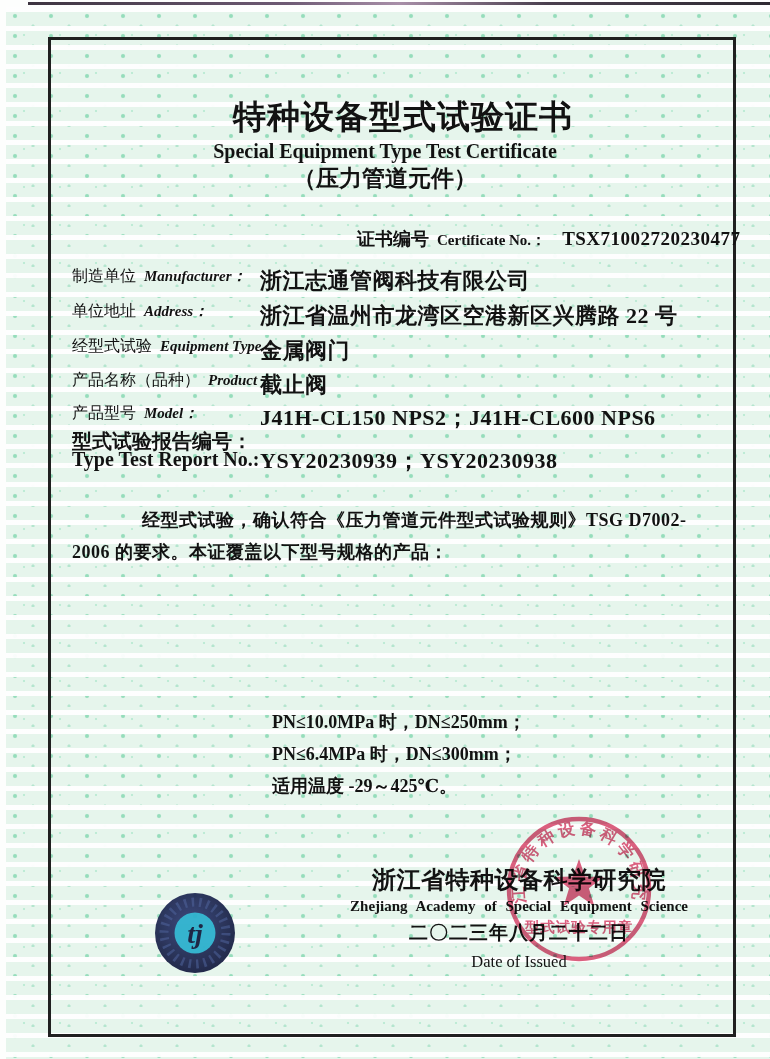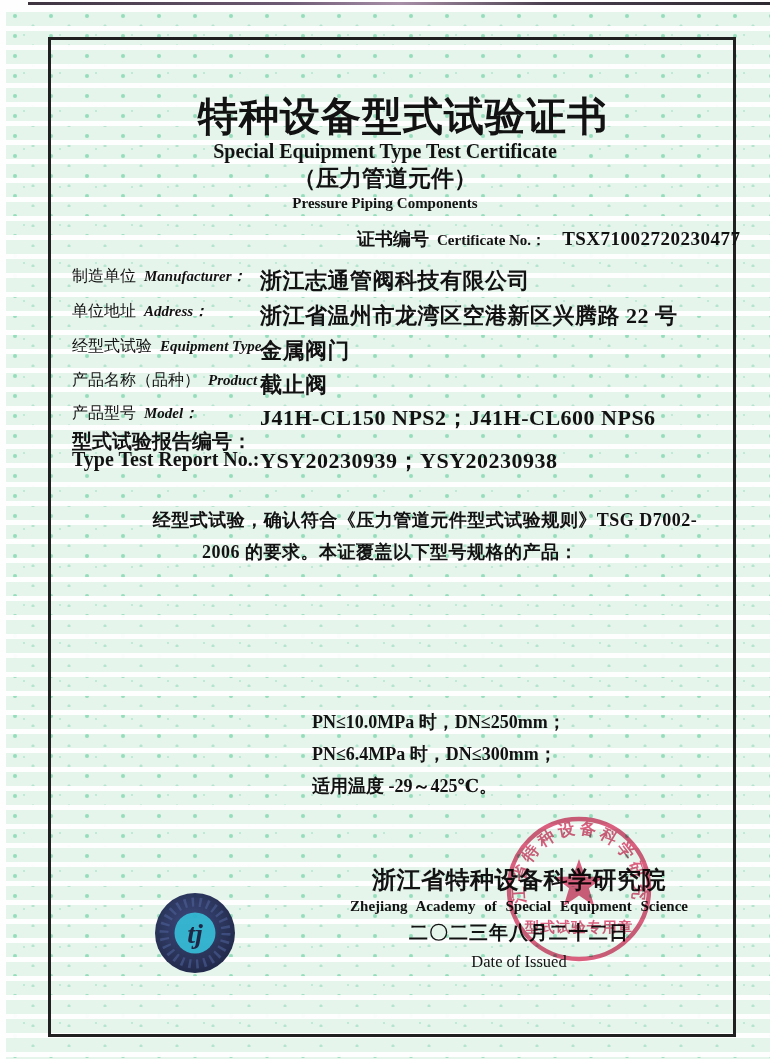--- a/index.html
+++ b/index.html
@@ -23,45 +23,45 @@
   .scan-edge{
     position:absolute;left:28px;top:2px;width:742px;height:3px;
     background:linear-gradient(90deg,#3d3440 0%,#6e5a74 35%,#a88fa8 50%,#4a3f4e 70%,#2e2a32 100%);
   }
   .border-frame{
     position:absolute;left:48px;top:37px;width:688px;height:1000px;
     box-sizing:border-box;border:3px solid #202020;
   }
   
   .title-block{position:absolute;left:0;top:98px;width:100%;text-align:center;}
-  .title-cn{font-size:40px;font-weight:bold;letter-spacing:1px;line-height:38px;padding-left:36px;}
+  .title-cn{font-size:33px;font-weight:bold;letter-spacing:1px;line-height:38px;padding-left:36px;}
   .title-en{font-size:20px;font-weight:bold;margin-top:4px;line-height:22px;}
   .sub-cn{font-size:23px;font-weight:bold;margin-top:4px;line-height:26px;}
   .sub-en{font-size:15px;font-weight:bold;margin-top:3px;line-height:17px;}
   
   .certno-row{position:absolute;left:357px;top:227px;white-space:nowrap;}
   .certno-cn{font-size:18px;font-weight:bold;}
   .certno-en{font-size:15px;font-weight:bold;margin-left:4px;}
   .certno-val{font-size:19px;font-weight:bold;letter-spacing:.5px;margin-left:12px;}
   
   .fields{position:absolute;left:72px;top:262px;width:650px;}
   .field-row{position:absolute;left:0;white-space:nowrap;}
   .field-row .lab-cn{font-size:16px;font-weight:normal;}
   .field-row .lab-en{font-size:15px;font-weight:bold;margin-left:4px;font-style:italic;}
   .field-row .val{position:absolute;left:188px;top:0;font-size:22px;font-weight:bold;letter-spacing:.5px;}
   .row1{top:4px;} .row2{top:39px;} .row3{top:74px;} .row4{top:108px;} .row5{top:141px;}
   .row6{top:170px;height:44px;}
   .row6 .lab-stack{display:inline-block;font-size:20px;font-weight:bold;line-height:18px;}
   .row6 .val{top:14px;}
   
   .body-block{position:absolute;left:72px;top:504px;width:636px;}
-  .par-cn{margin:0;font-size:18px;font-weight:bold;line-height:32px;text-indent:70px;letter-spacing:.5px;text-align:center;}
+  .par-cn{margin:0;font-size:18px;font-weight:bold;line-height:32px;text-indent:70px;letter-spacing:.5px;}
   .par-en{margin:12px 0 0 0;font-size:17px;font-weight:bold;line-height:33px;text-align:justify;}
   .specs{position:absolute;left:272px;top:706px;font-size:18px;font-weight:bold;line-height:32px;}
-  .specs div{white-space:nowrap;margin-left:40px;}
+  .specs div{white-space:nowrap;}
   
   .footer{position:absolute;left:319px;top:866px;width:400px;text-align:center;}
   .issuer-cn{font-size:24px;font-weight:bold;letter-spacing:.5px;line-height:28px;}
   .issuer-en{font-size:15px;font-weight:bold;word-spacing:5px;margin-top:3px;line-height:18px;}
   .date-cn{font-size:19px;font-weight:bold;letter-spacing:1px;margin-top:6px;line-height:23px;}
   .date-label{font-size:16.5px;font-weight:normal;margin-top:8px;line-height:19px;}
   
   .red-seal{position:absolute;left:503px;top:813px;width:152px;height:152px;mix-blend-mode:multiply;opacity:.88;}
   .blue-seal{position:absolute;left:153px;top:891px;width:84px;height:84px;opacity:.95;}
 </style>
@@ -71,21 +71,20 @@
 <div class="page">
 
   <div class="security-pattern"></div>
   <div class="scan-edge"></div>
   <div class="border-frame"></div>
 
   <div class="title-block">
     <div class="title-cn">特种设备型式试验证书</div>
     <div class="title-en">Special Equipment Type Test Certificate</div>
     <div class="sub-cn">（压力管道元件）</div>
-    <div class="sub-en">Pressure Piping Components</div>
   </div>
 
   <div class="certno-row">
     <span class="certno-cn">证书编号</span>
     <span class="certno-en">Certificate No.：</span>
     <span class="certno-val">TSX71002720230477</span>
   </div>
 
   <div class="fields">
     <div class="field-row row1">

